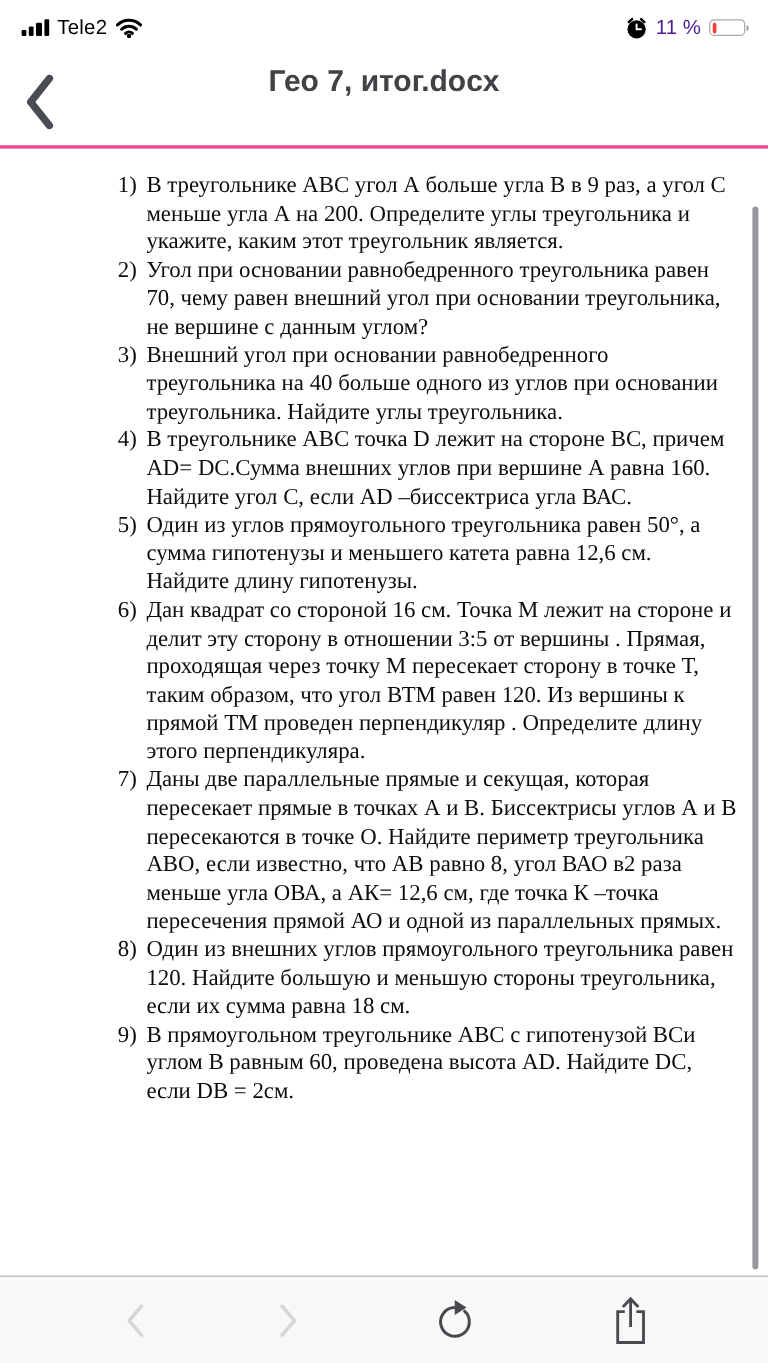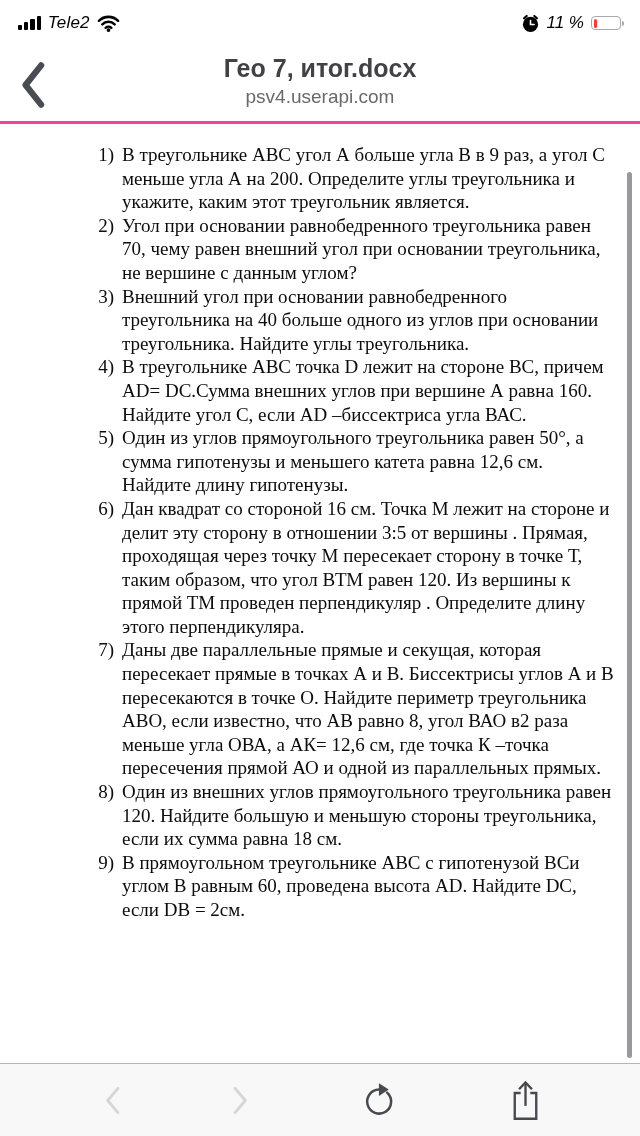--- a/index.html
+++ b/index.html
@@ -12,36 +12,35 @@
   }
 
   
   .status-bar {
     height: 42px;
     display: flex;
     align-items: center;
     padding: 4px 16px 0 18px;
     background: #fff;
     position: relative;
-    font-style: italic;
   }
   .sb-left { display: flex; align-items: center; gap: 7px; }
   .signal { display: flex; align-items: flex-end; gap: 2px; height: 14px; }
   .signal i { display: block; width: 4.2px; background: #000; border-radius: 1px; }
   .signal i:nth-child(1){ height: 5px; }
   .signal i:nth-child(2){ height: 8px; }
   .signal i:nth-child(3){ height: 11px; }
   .signal i:nth-child(4){ height: 14px; }
   .carrier { font-size: 17px; color: #000; letter-spacing: .2px; }
   .sb-time {
     position: absolute; left: 0; right: 0; text-align: center;
     font-size: 17px; font-weight: 700; color: #000;
   }
   .sb-right { margin-left: auto; display: flex; align-items: center; gap: 7px; z-index: 1; }
-  .batt-pct { font-size: 17px; color: #000000; }
+  .batt-pct { font-size: 17px; color: #4c1d95; }
   .battery { display: flex; align-items: center; }
   .batt-body {
     width: 30px; height: 14px; border: 1px solid #a9a9ad; border-radius: 4px;
     padding: 1.5px; display: flex;
   }
   .batt-fill { height: 100%; background: #ff3b30; border-radius: 1.5px; min-width: 3px; }
   .batt-nub { width: 2px; height: 5px; background: #a9a9ad; border-radius: 0 2px 2px 0; margin-left: 1px; }
 
   
   .header {
@@ -141,21 +140,20 @@
 
 <div class="header">
   <button class="back-btn">
     <span>
       <svg width="28" height="46" viewBox="0 0 20 34">
         <path d="M16 2.5 L4.5 17 L16 31.5" stroke="#494c52" stroke-width="4.6" fill="none" stroke-linecap="round" stroke-linejoin="round"></path>
       </svg>
     </span>
   </button>
   <div class="header-title">Гео 7, итог.docx</div>
-  <div class="header-domain">psv4.userapi.com</div>
 </div>
 
 <div class="doc">
   <div class="problems">
       <div class="problem">
         <span class="num">1)</span>
         <span class="ptext">В треугольнике АВС угол А больше угла В в 9 раз, а угол С меньше угла А на 200. Определите углы треугольника и укажите, каким этот треугольник является.</span>
       </div>
       <div class="problem">
         <span class="num">2)</span>

